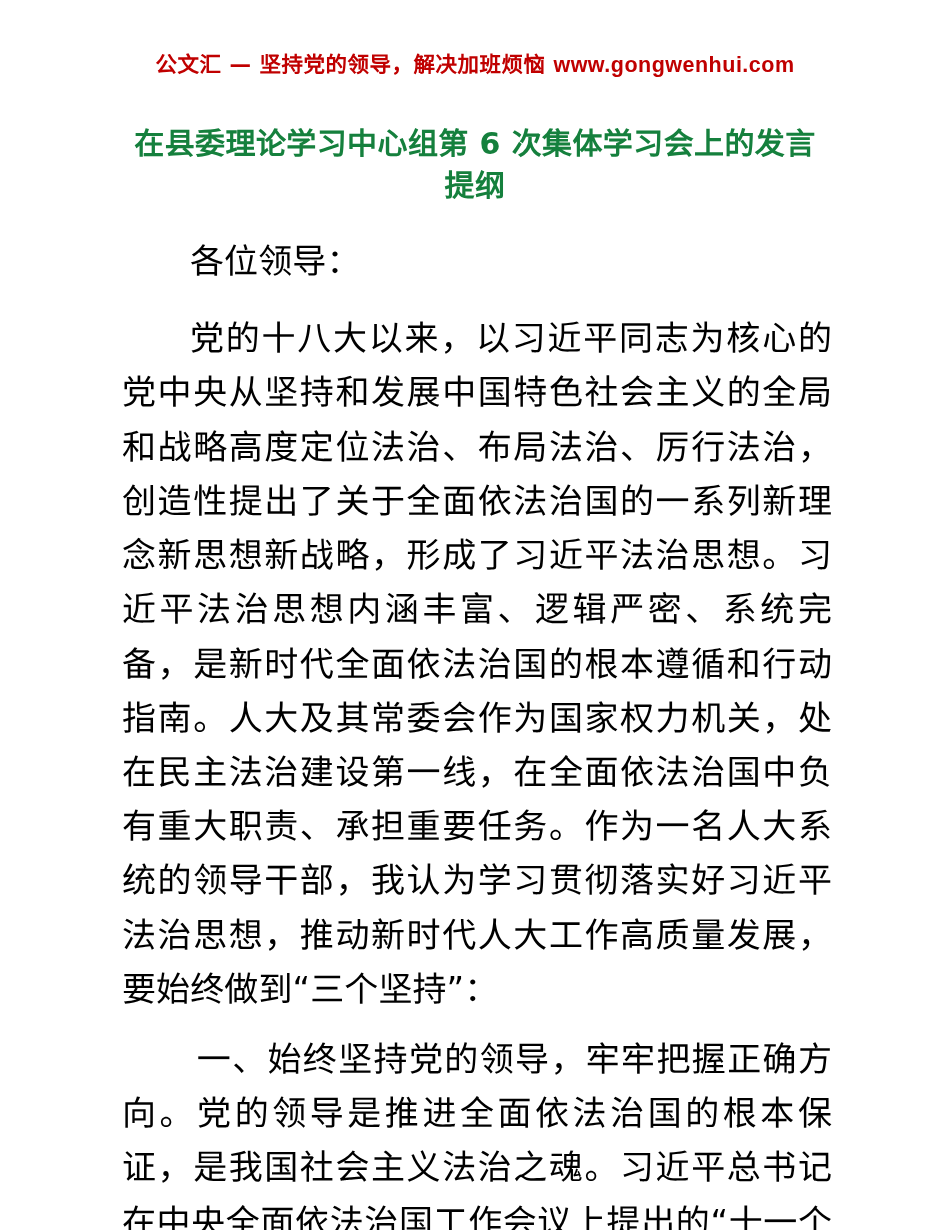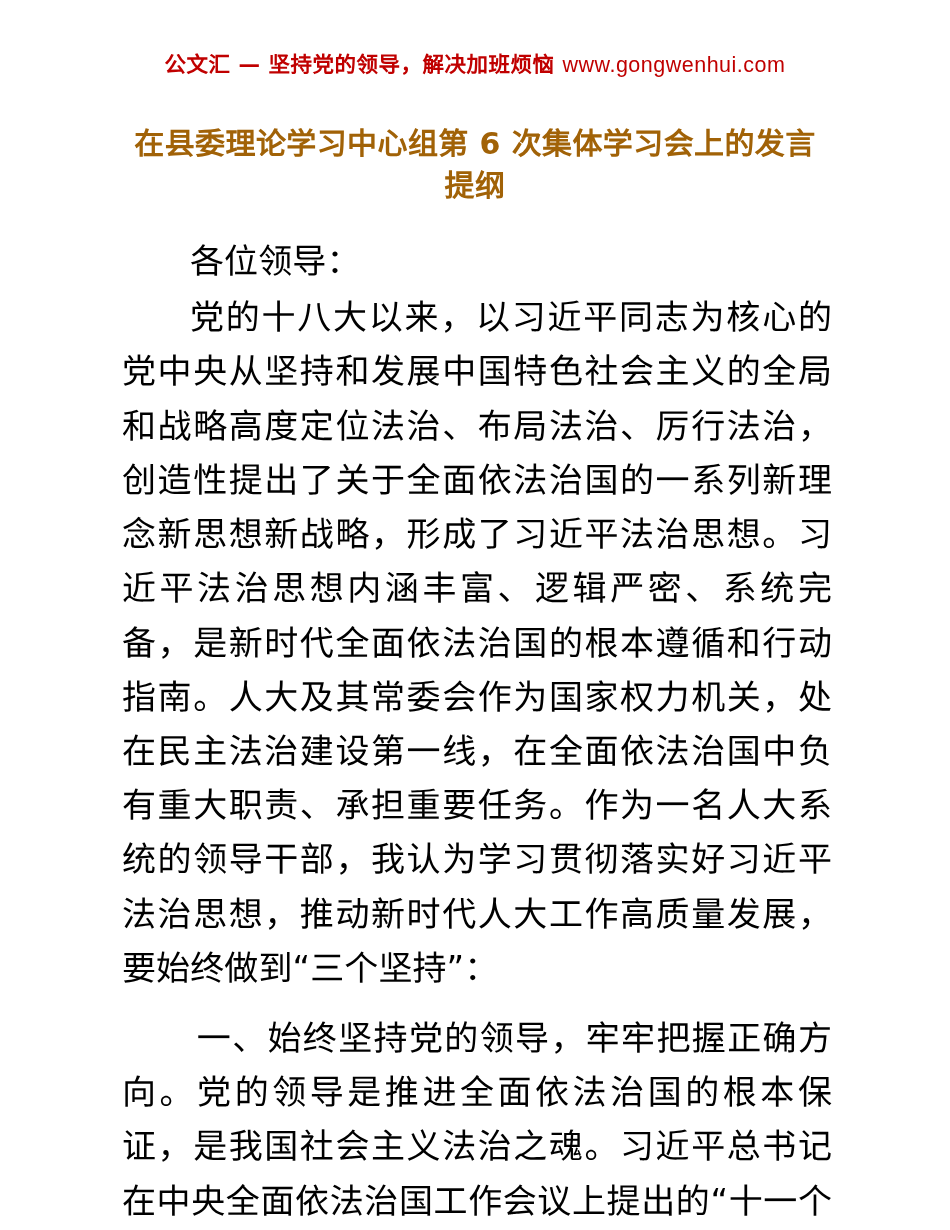--- a/index.html
+++ b/index.html
@@ -27,50 +27,50 @@
     font-size: 21.5px;
     font-weight: bold;
     color: #c00000;
     letter-spacing: 0.5px;
     padding-top: 52px;
     line-height: 1.2;
     white-space: nowrap;
   }
   .watermark .wm-url {
     font-family: "Liberation Sans", sans-serif;
-    font-weight: normal;
+    font-weight: bold;
   }
   .doc-title {
     margin: 44px 120px 0 120px;
     text-align: center;
     font-size: 30px;
     font-weight: bold;
     line-height: 1.42;
     letter-spacing: 0.4px;
-    color: #a16207;
+    color: #15803d;
   }
   .body-text {
     margin: 0 118px 0 122px;
   }
   .para {
     font-size: 34px;
     line-height: 1.595;
     text-align: justify;
     text-justify: inter-ideograph;
     letter-spacing: 0.1px;
     margin: 0;
     color: #000000;
     font-weight: normal;
   }
   .para.salutation {
     margin-top: 26px;
     text-indent: 2em;
   }
   .para.indent {
-    margin-top: 2px;
+    margin-top: 23px;
     text-indent: 2em;
   }
   .para.indent-wide {
     margin-top: 16px;
     text-indent: 2.2em;
   }
 </style>
 </head>
 <body>
 

